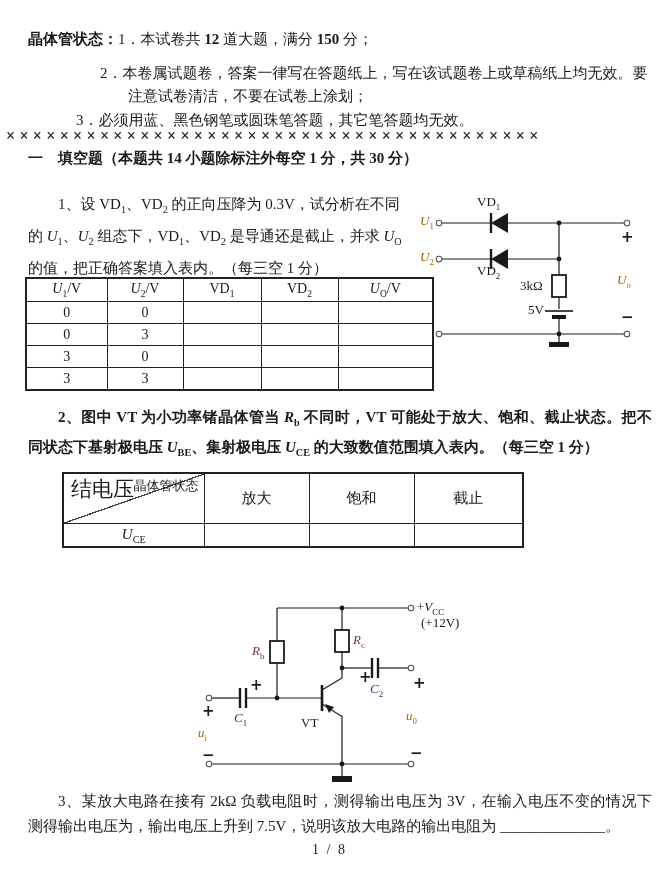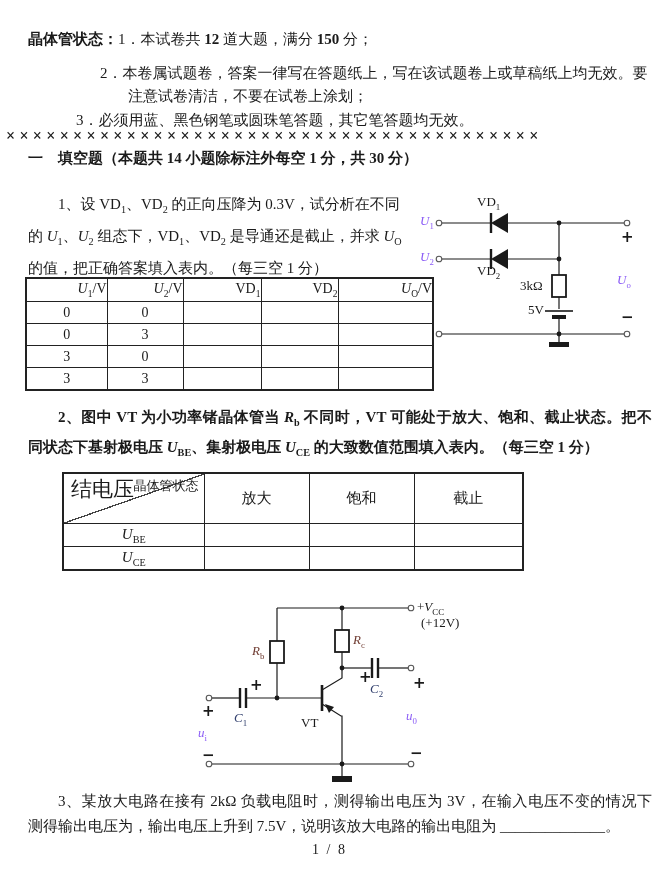--- a/index.html
+++ b/index.html
@@ -26,39 +26,39 @@
   
   .para{font-size:15px;line-height:26px;}
   .para .ind{text-indent:2em;}
   .q1{left:28px;top:191px;width:412px;}
   .q2{left:28px;top:405px;width:624px;line-height:25px;font-weight:bold;}
   .q3{left:28px;top:789px;width:624px;line-height:25px;}
   .fullline{text-align:justify;text-align-last:justify;white-space:nowrap;}
   
   .t1{left:25px;top:277px;border-collapse:collapse;table-layout:fixed;}
   .t1 td{border:1px solid #222;height:21px;text-align:center;font-size:14px;padding:0;}
-  .t1 tr:first-child td{height:22px;text-align:right;}
+  .t1 tr:first-child td{height:22px;}
   .t1{border:2px solid #222;}
   
   .t2{left:62px;top:472px;border-collapse:collapse;table-layout:fixed;border:2px solid #222;}
   .t2 td{border:1px solid #222;text-align:center;font-size:15px;padding:0;}
   .t2 .hrow td{height:49px;}
   .t2 .drow td{height:22px;}
   .corner{position:relative;
     background:linear-gradient(to bottom right,transparent 49.4%,#444 49.4%,#444 50.8%,transparent 50.8%);}
   .corner .ct{position:absolute;right:5px;top:3px;font-size:13px;font-family:Liberation Mono, monospace;}
   .corner .cb{position:absolute;left:7px;bottom:20px;font-size:21px;}
   
   .fig{overflow:visible;}
   .fig .lbl{position:absolute;font-size:13px;white-space:nowrap;line-height:14px;}
   .fig .sign{position:absolute;font-size:15px;font-weight:bold;line-height:14px;
              font-family:"DejaVu Sans","Liberation Sans",sans-serif;}
   .r-lbl{color:#6e3a30;}
   .c-lbl{color:#32406e;}
-  .u-lbl{color:#8b5cf6;}
+  .u-lbl{color:#a16207;}
   
   .footer{left:0;top:842px;width:659px;text-align:center;font-size:14px;letter-spacing:2px;}
 </style>
 </head>
 <body>
 
 <div class="page">
 
   <div class="abs notice">
     <div class="line1"><b>晶体管状态：</b><span>1．本试卷共 </span><b>12</b><span> 道大题，满分 </span><b>150</b><span> 分；</span></div>
@@ -199,26 +199,20 @@
         <tr class="hrow">
       <td class="corner">
         <span class="ct">晶体管状态</span>
         <span class="cb">结电压</span>
       </td>
       <td>放大</td>
       <td>饱和</td>
       <td>截止</td>
     </tr>
     <tr class="drow">
-      <td><i>U</i><sub>BE</sub></td>
-      <td></td>
-      <td></td>
-      <td></td>
-    </tr>
-    <tr class="drow">
       <td><i>U</i><sub>CE</sub></td>
       <td></td>
       <td></td>
       <td></td>
     </tr>
   </tbody>
     </table>
 
   <div class="abs fig" style="left:180px;top:590px;width:300px;height:202px;">
     <svg width="300" height="202" viewBox="0 0 300 202">

